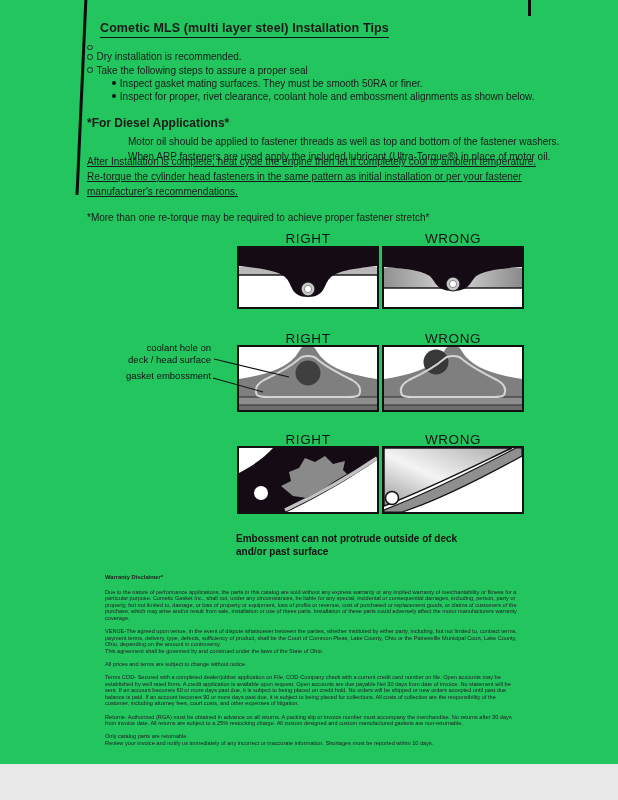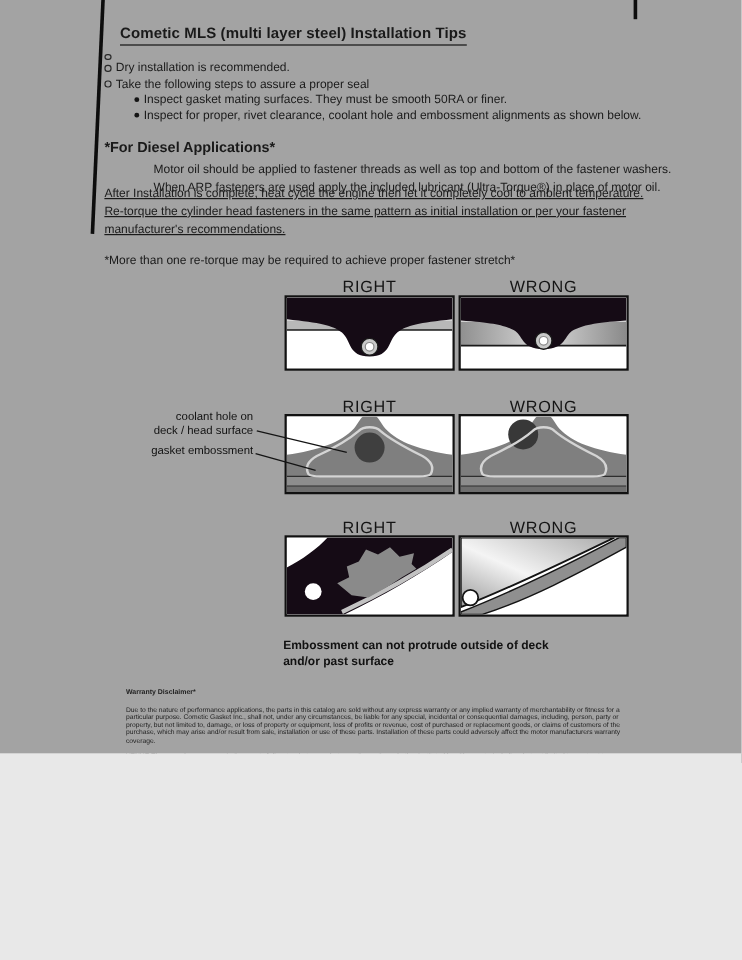--- a/index.html
+++ b/index.html
@@ -1,17 +1,17 @@
 <!DOCTYPE html>
 <html><head>
 <meta charset="utf-8">
 <style>
   html,body{margin:0;padding:0;background:#e8e8e8;}
   .page{
-    position:relative;width:618px;height:628px;background:#a3a3a3;
+    position:relative;width:618px;height:764px;background:#22c55e;
     font-family:"Liberation Sans","DejaVu Sans",sans-serif;color:#1a1a1a;
     overflow:hidden;margin:0 auto;
   }
   .abs{position:absolute;}
   .artifact{position:absolute;background:#0d0d0d;}
   .artifact-left{left:80px;top:-3px;width:2.5px;height:198px;transform:rotate(2.6deg);}
   .artifact-topright{left:528px;top:0;width:2.5px;height:16px;}
   .title{
     left:100px;top:21px;font-size:12.5px;font-weight:bold;
     border-bottom:1.5px solid #141414;padding-bottom:2px;letter-spacing:.1px;

